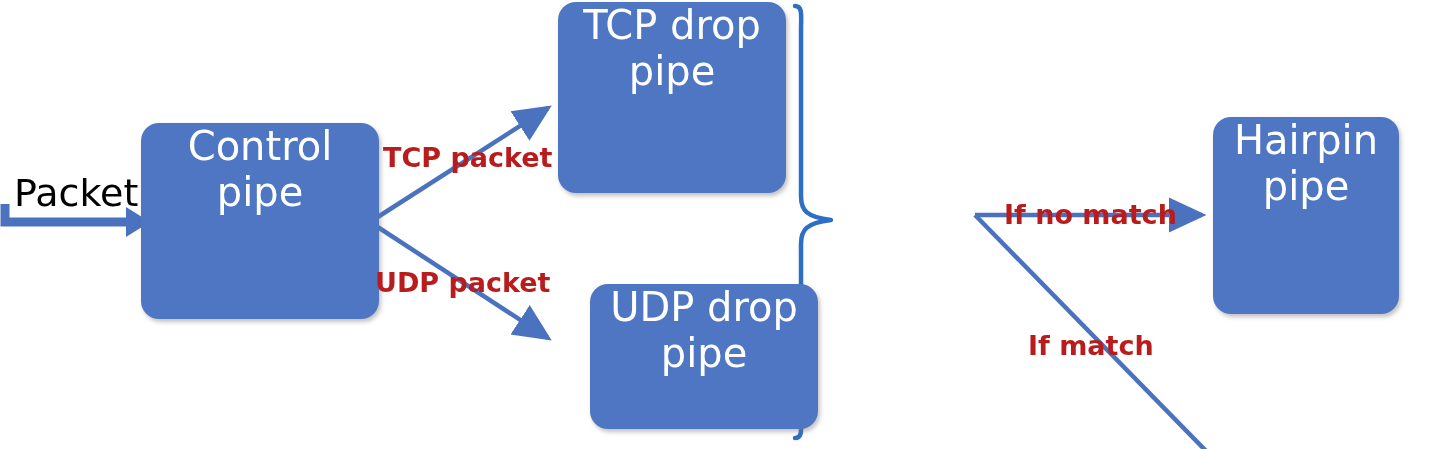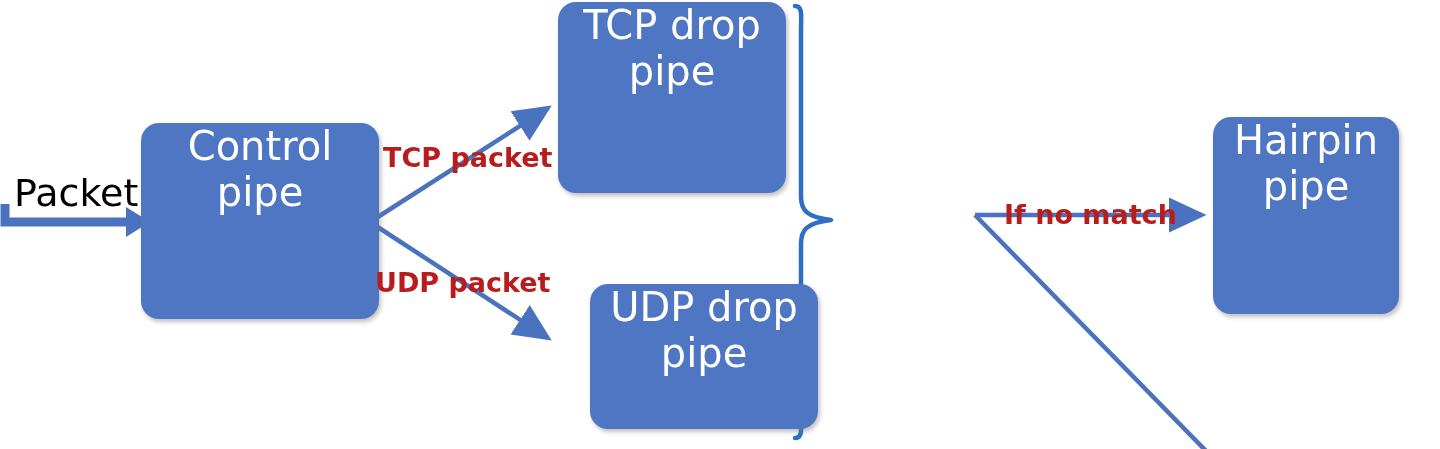--- a/index.html
+++ b/index.html
@@ -136,14 +136,15 @@
 
   <div class="plain-label" id="label-packet">Packet</div>
 
   <div class="edge-label" id="label-tcp-packet">TCP packet</div>
 
   <div class="edge-label" id="label-udp-packet">UDP packet</div>
 
 
   <div class="edge-label" id="label-if-no-match">If no match</div>
 
+  <div class="edge-label" id="label-if-match">If match</div>
 
 </div>
 
 </body></html>

